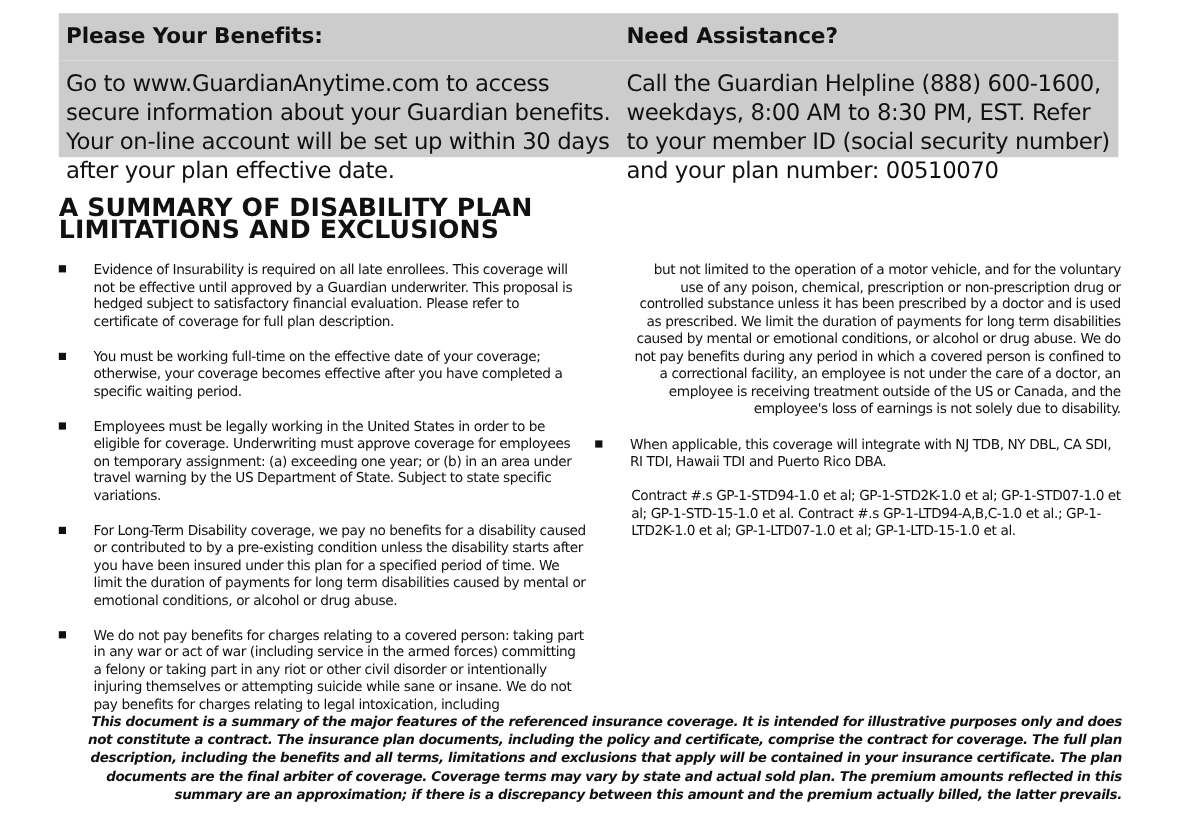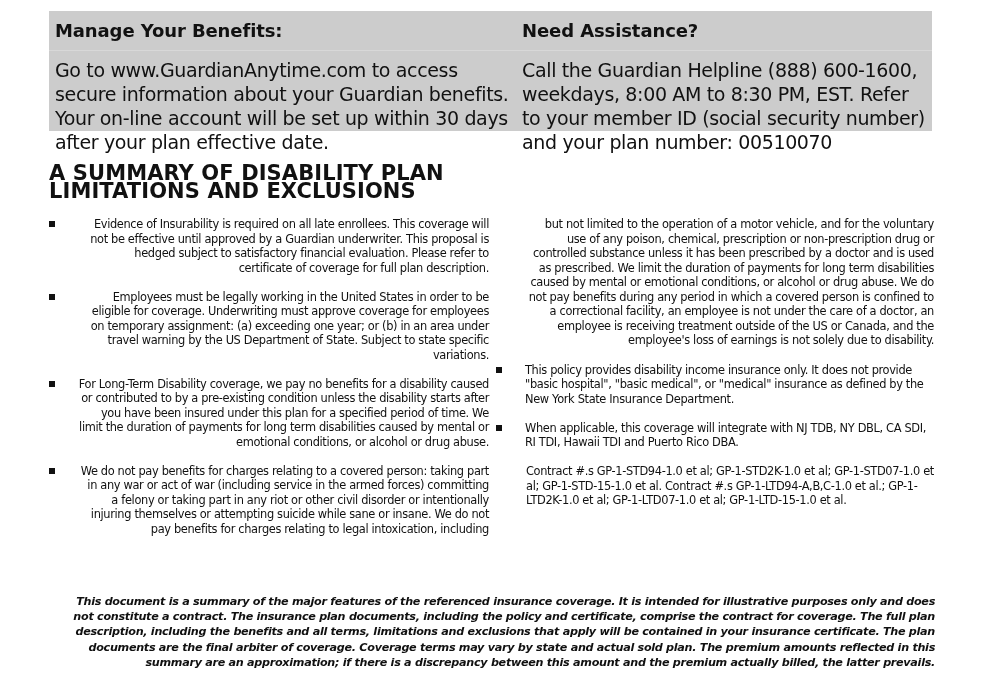--- a/index.html
+++ b/index.html
@@ -25,21 +25,21 @@
       margin-top: 17px; letter-spacing: -0.35px; color: #111;
     }
 
     .section-title {
       position: absolute; left: 49px; top: 164px; width: 440px;
       font-family: "DejaVu Sans", sans-serif; font-weight: bold; font-size: 21px;
       line-height: 18px; letter-spacing: 0.1px;
     }
 
     .col { position: absolute; }
-    .col.left { left: 49px; top: 217px; width: 440px; text-align: right; }
+    .col.left { left: 49px; top: 217px; width: 440px; }
     .col.right { left: 496px; top: 217px; width: 438px; }
 
     .bullet-item { position: relative; padding-left: 29px; margin-bottom: 14.5px; }
     .bullet {
       position: absolute; left: 0; top: 4px; width: 6px; height: 6px; background: #111;
     }
     .bullet-text, .plain-text {
       font-family: "DejaVu Sans", sans-serif; font-size: 11.4px; line-height: 14.5px;
       letter-spacing: -0.35px; color: #111;
     }
@@ -51,56 +51,56 @@
       font-family: "DejaVu Sans", sans-serif; font-style: italic; font-weight: bold;
       font-size: 11.2px; line-height: 15.2px; letter-spacing: -0.3px; color: #111; text-align: right;
     }
   </style>
 </head>
 <body>
 
 <div class="info-box">
   <div class="divider"></div>
   <div class="info-col left">
-    <div class="info-heading">Manage Your Benefits:</div>
+    <div class="info-heading">Please Your Benefits:</div>
     <div class="info-text">Go to www.GuardianAnytime.com to access secure information about your Guardian benefits. Your on-line account will be set up within 30 days after your plan effective date.</div>
   </div>
   <div class="info-col right">
     <div class="info-heading">Need Assistance?</div>
     <div class="info-text">Call the Guardian Helpline (888) 600-1600, weekdays, 8:00 AM to 8:30 PM, EST. Refer to your member ID (social security number) and your plan number: 00510070</div>
   </div>
 </div>
 
 <div class="section-title">A SUMMARY OF  DISABILITY PLAN LIMITATIONS AND EXCLUSIONS</div>
 
 <div class="col left">
   <div class="bullet-item">
     <span class="bullet"></span>
     <div class="bullet-text">Evidence of Insurability is required on all late enrollees. This coverage will not be effective until approved by a Guardian underwriter.  This proposal is hedged subject to satisfactory financial evaluation. Please refer to certificate of coverage for full plan description.</div>
+  </div>
+  <div class="bullet-item">
+    <span class="bullet"></span>
+    <div class="bullet-text">You must be working full-time on the effective date of your coverage; otherwise, your coverage becomes effective after you have completed a specific waiting period.</div>
   </div>
   <div class="bullet-item">
     <span class="bullet"></span>
     <div class="bullet-text">Employees must be legally working in the United States in order to be eligible for coverage. Underwriting must approve coverage for employees on temporary assignment: (a) exceeding one year; or (b) in an area under travel warning by the US Department of State. Subject to state specific variations.</div>
   </div>
   <div class="bullet-item">
     <span class="bullet"></span>
     <div class="bullet-text">For Long-Term Disability coverage, we pay no benefits for a disability caused or contributed to by a pre-existing condition unless the disability starts after you have been insured under this plan for a specified period of time. We limit the duration of payments for long term disabilities caused by mental or emotional conditions, or alcohol or drug abuse.</div>
   </div>
   <div class="bullet-item">
     <span class="bullet"></span>
     <div class="bullet-text">We do not pay benefits for charges relating to a covered person: taking part in any war or act of war (including service in the armed forces) committing a felony or taking part in any riot or other civil disorder or intentionally injuring themselves or attempting suicide while sane or insane. We do not pay benefits for charges relating to legal intoxication, including</div>
   </div>
 </div>
 
 <div class="col right">
   <div class="plain-text continuation">but not limited to the operation of a motor vehicle, and for the voluntary use of any poison, chemical, prescription or non-prescription drug or controlled substance unless it has been prescribed by a doctor and is used as prescribed.  We limit the duration of payments for long term disabilities caused by mental or emotional conditions, or alcohol or drug abuse.  We do not pay benefits during any period in which a covered person is confined to a correctional facility, an employee is not under the care of a doctor, an employee is receiving treatment outside of the US or Canada, and the employee's loss of earnings is not solely due to disability.</div>
   <div class="bullet-item">
     <span class="bullet"></span>
-    <div class="bullet-text">This policy provides disability income insurance only. It does not provide "basic hospital", "basic medical", or "medical" insurance as defined by the New York State Insurance Department.</div>
-  </div>
-  <div class="bullet-item">
-    <span class="bullet"></span>
     <div class="bullet-text">When applicable, this coverage will integrate with NJ TDB, NY DBL, CA SDI, RI TDI, Hawaii TDI and Puerto Rico DBA.</div>
   </div>
   <div class="plain-text contract">Contract #.s GP-1-STD94-1.0 et al; GP-1-STD2K-1.0 et al; GP-1-STD07-1.0 et al; GP-1-STD-15-1.0 et al.  Contract #.s GP-1-LTD94-A,B,C-1.0 et al.;  GP-1-LTD2K-1.0 et al; GP-1-LTD07-1.0 et al; GP-1-LTD-15-1.0 et al.</div>
 </div>
 
 <div class="disclaimer">This document is a summary of the major features of the referenced insurance coverage.  It is intended for illustrative purposes only and does not constitute a contract. The insurance plan documents, including the policy and certificate, comprise the contract for coverage. The full plan description, including the benefits and all terms, limitations and exclusions that apply will be contained in your insurance certificate. The plan documents are the final arbiter of coverage.  Coverage terms may vary by state and actual sold plan. The premium amounts reflected in this summary are an approximation; if there is a discrepancy between this amount and the premium actually billed, the latter prevails.</div>
 
 </body></html>

